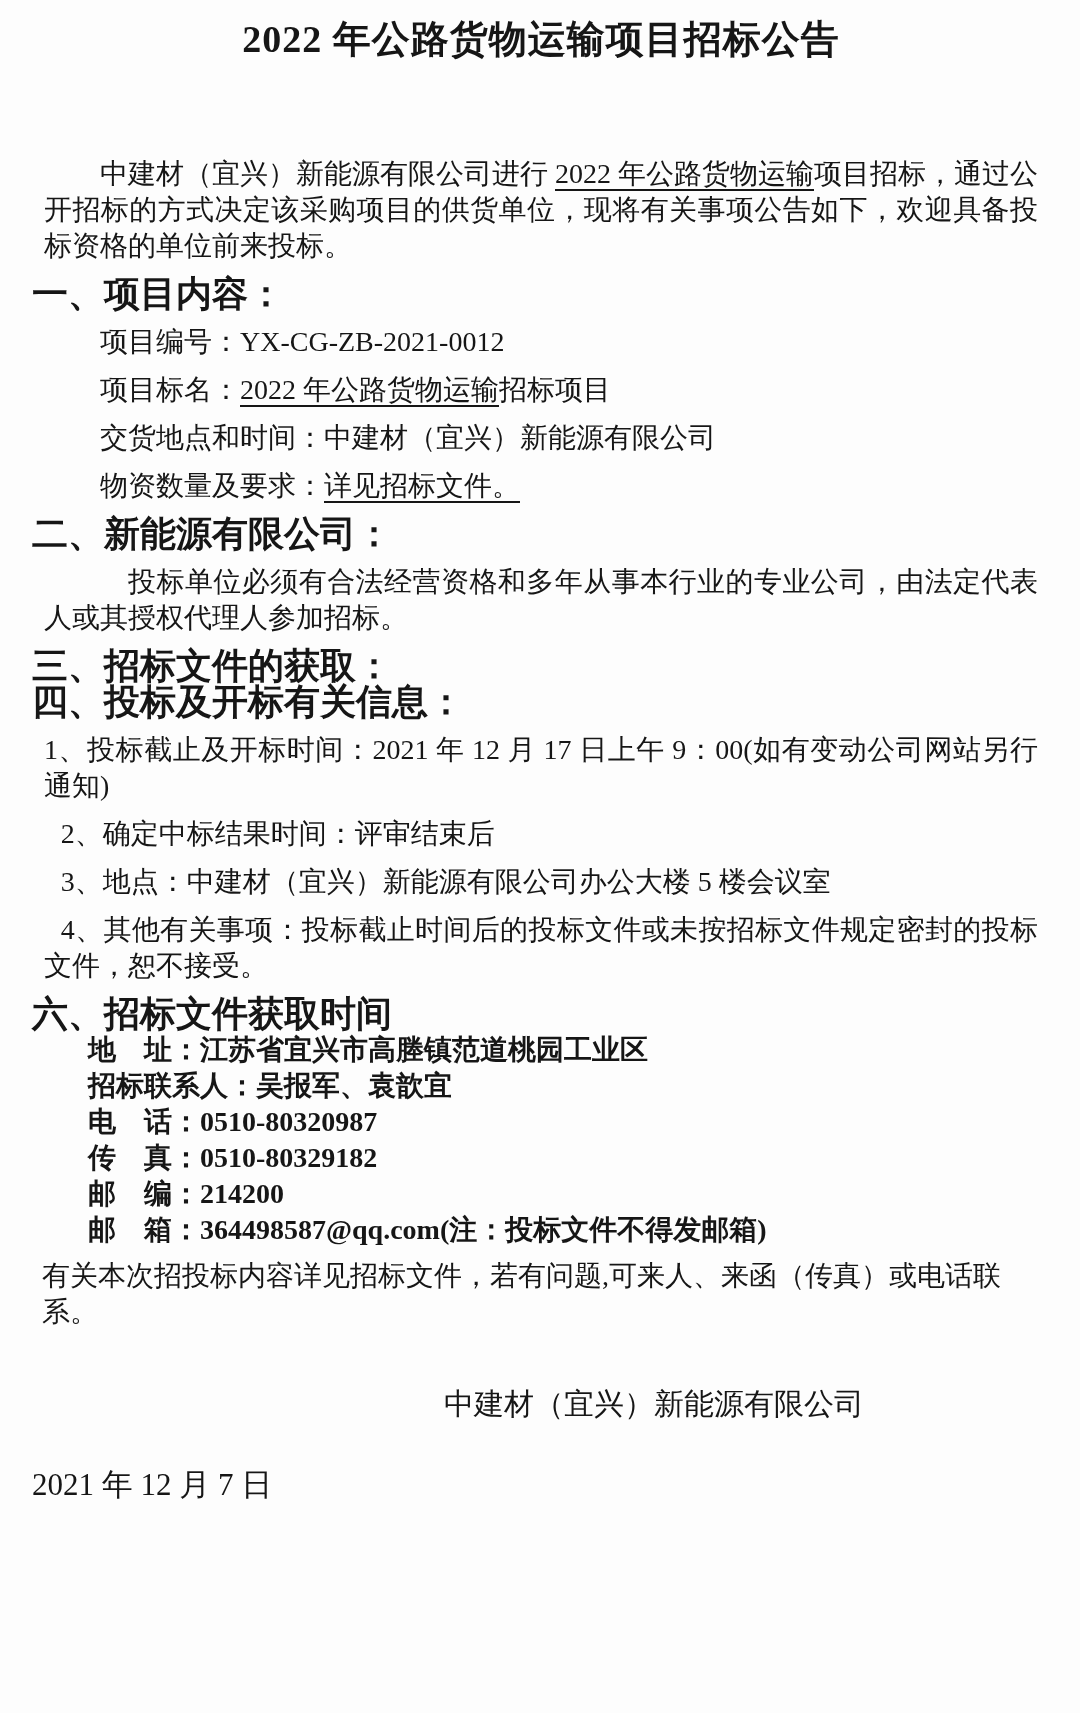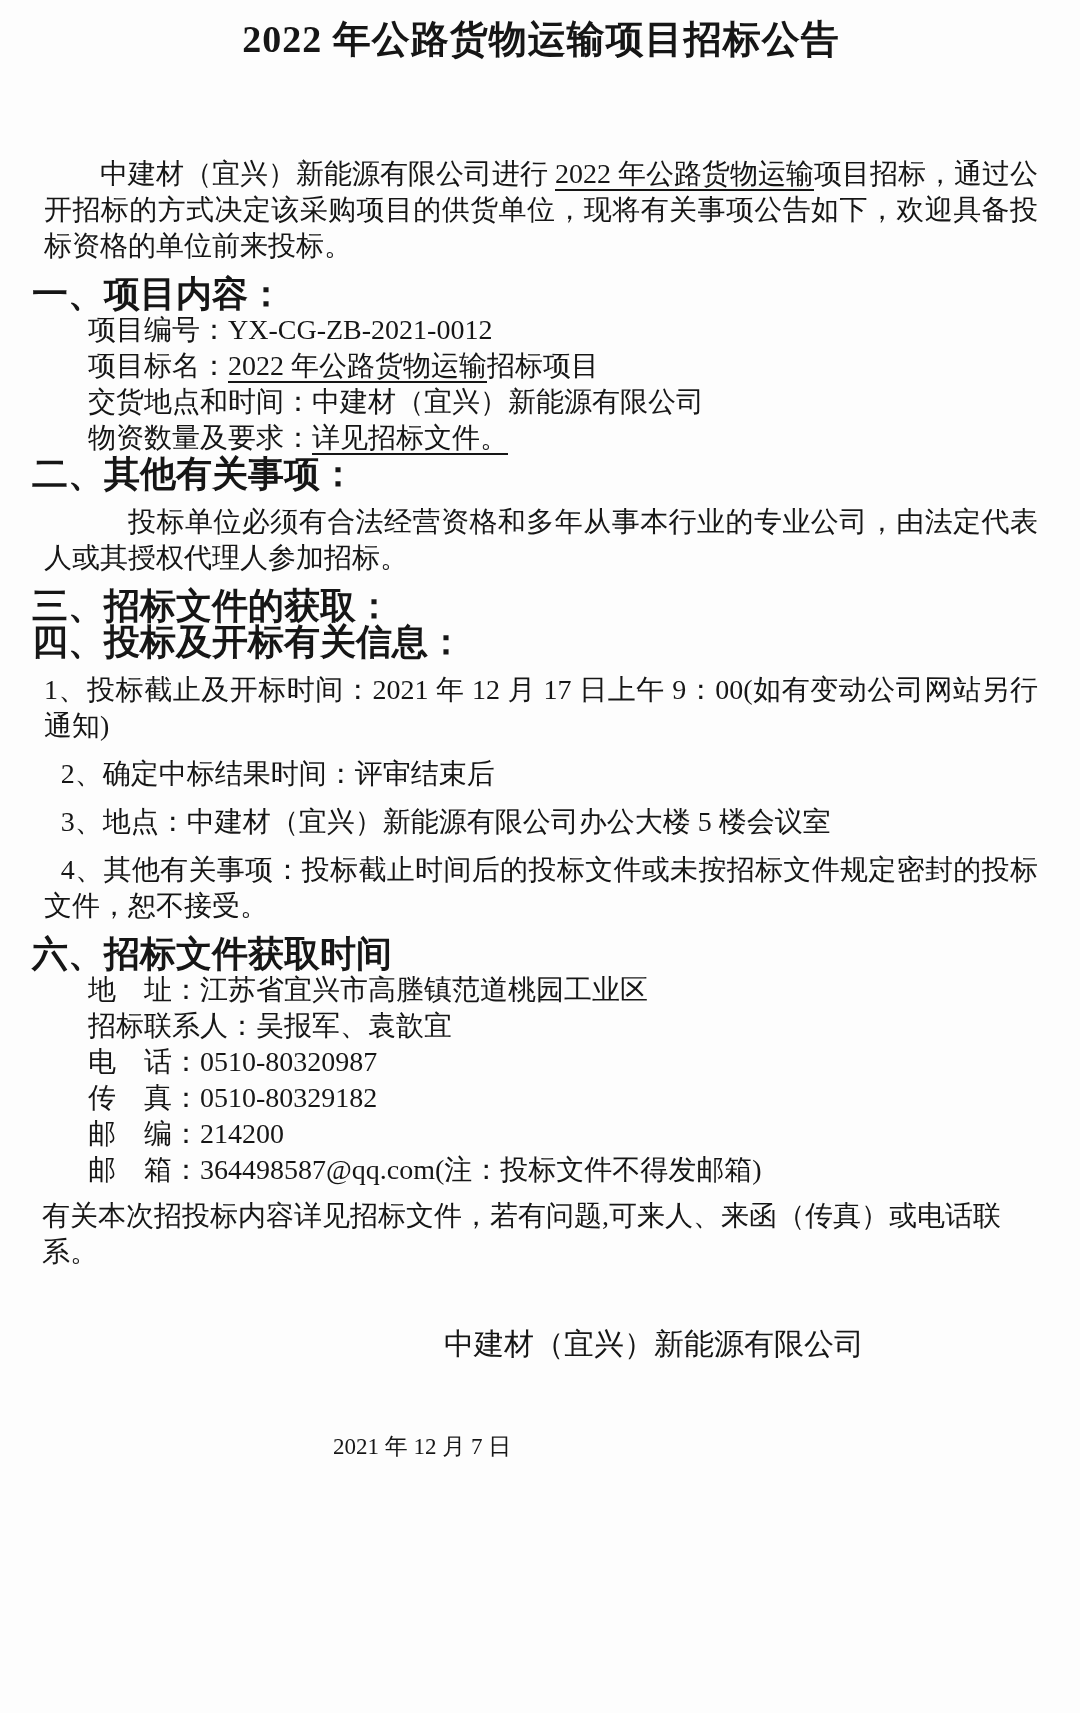--- a/index.html
+++ b/index.html
@@ -30,58 +30,58 @@
   .para { margin: 12px; text-align: justify; }
   .indent2 { text-indent: 2em; }
   .indent3 { text-indent: 3em; }
   .heading {
     margin: 0;
     font-weight: 700;
     font-family: "Liberation Sans", "DejaVu Sans", sans-serif;
     font-size: 36px;
     line-height: 36px;
   }
-  .item { margin: 0; padding-left: 2em; }
+  .item { margin: 12px; padding-left: 2em; }
   .num-item { margin: 12px; text-align: justify; }
   .num-sub { text-indent: 0.6em; }
-  .contact-item { margin: 0; padding-left: 2em; white-space: pre-wrap; }
+  .contact-item { margin: 0; padding-left: 2em; white-space: pre-wrap; font-weight: bold; }
   .u { text-decoration: underline; text-underline-offset: 6px; }
   .closing { margin: 10px; }
   .sign-company {
     margin-top: 54px;
     text-align: right;
     padding-right: 186px;
     font-size: 30px;
     line-height: 40px;
   }
   .sign-date {
-    margin-top: 64px;
-    text-align: center;
+    margin-top: 42px;
+    text-align: left;
     padding-right: 238px;
-    font-size: 23px;
+    font-size: 31px;
     line-height: 38px;
   }
 </style>
 </head>
 <body>
 
 <div class="page">
 
   <h1 class="doc-title">2022 年公路货物运输项目招标公告</h1>
   <div class="title-gap"></div>
 
   <p class="para indent2"><span>中建材（宜兴）新能源有限公司进行 </span><span class="u">2022 年公路货物运输</span><span>项目招标，通过公开招标的方式决定该采购项目的供货单位，现将有关事项公告如下，欢迎具备投标资格的单位前来投标。</span></p>
 
   <p class="heading">一、项目内容：</p>
   <p class="item"><span>项目编号：</span><span>YX-CG-ZB-2021-0012</span></p>
   <p class="item"><span>项目标名：</span><span class="u">2022 年公路货物运输</span><span>招标项目</span></p>
   <p class="item"><span>交货地点和时间：</span><span>中建材（宜兴）新能源有限公司</span></p>
   <p class="item"><span>物资数量及要求：</span><span class="u">详见招标文件。</span></p>
 
-  <p class="heading">二、其他有关事项：</p>
+  <p class="heading">二、新能源有限公司：</p>
   <p class="para indent3">投标单位必须有合法经营资格和多年从事本行业的专业公司，由法定代表人或其授权代理人参加招标。</p>
 
   <p class="heading">三、招标文件的获取：</p>
 
   <p class="heading">四、投标及开标有关信息：</p>
   <p class="num-item">1、投标截止及开标时间：2021 年 12 月 17 日上午 9：00(如有变动公司网站另行通知)</p>
   <p class="num-item num-sub">2、确定中标结果时间：评审结束后</p>
   <p class="num-item num-sub">3、地点：中建材（宜兴）新能源有限公司办公大楼 5 楼会议室</p>
   <p class="num-item num-sub">4、其他有关事项：投标截止时间后的投标文件或未按招标文件规定密封的投标文件，恕不接受。</p>
 

